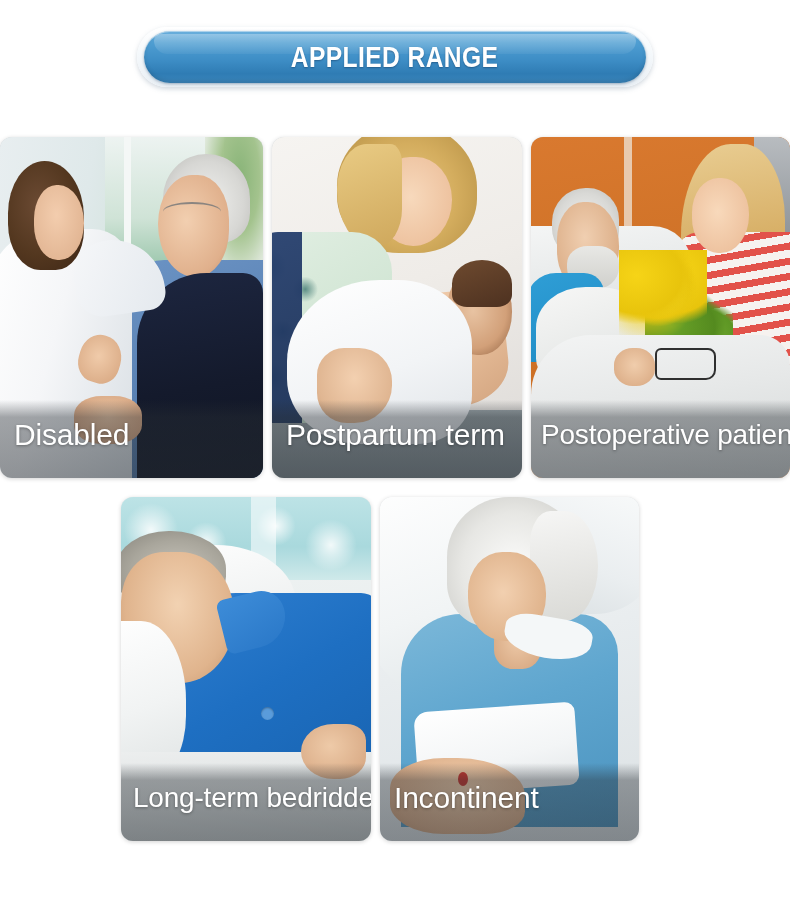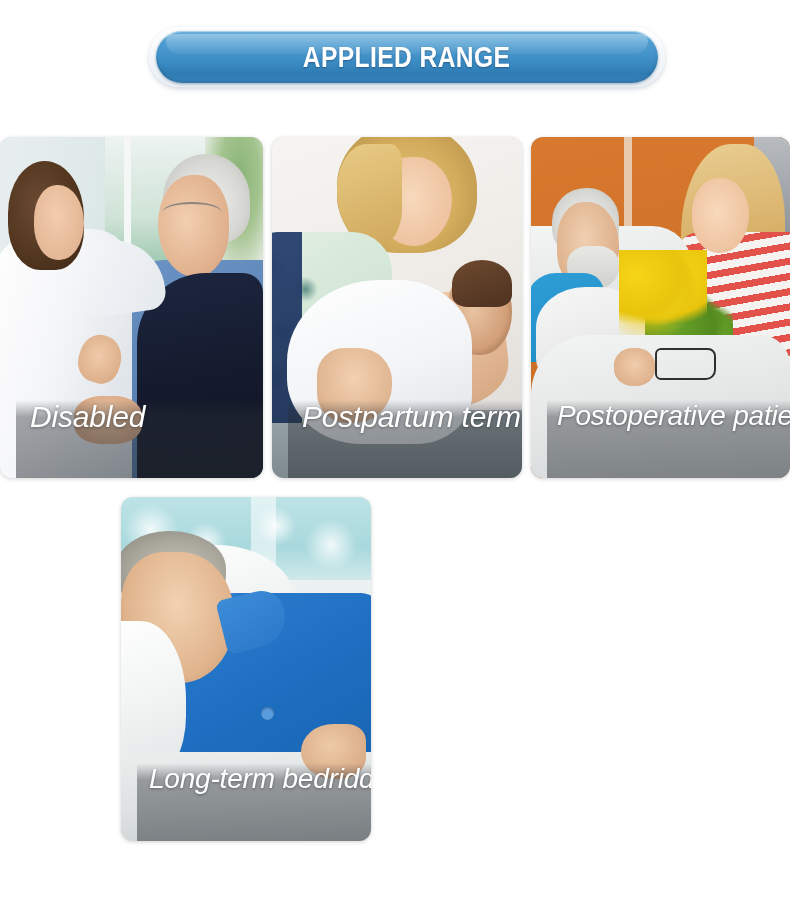--- a/index.html
+++ b/index.html
@@ -11,21 +11,21 @@
     width: 790px;
     height: 914px;
     font-family: "Liberation Sans", sans-serif;
     overflow: hidden;
     position: relative;
   }
 
   
   .banner-wrap {
     position: absolute;
-    left: 12px;
+    left: 0;
     top: 0;
     width: 717px;
     height: 120px;
     text-align: right;
   }
   .banner-outer {
     position: absolute;
     left: 137px;
     top: 27px;
     width: 516px;
@@ -86,29 +86,28 @@
     overflow: hidden;
     box-shadow: 0 1px 4px rgba(0,0,0,0.18);
     background: #cfd6da;
   }
   .photo {
     position: absolute;
     inset: 0;
   }
   .caption-bar {
     position: absolute;
-    left: 16px;
+    left: 0;
     right: 0;
     bottom: 0;
     height: 78px;
     background: linear-gradient(180deg, rgba(40,46,52,0.0) 0%, rgba(40,46,52,0.42) 22%, rgba(40,46,52,0.50) 100%);
     display: flex;
-    align-items: flex-start;
+    align-items: center;
     pointer-events: none;
-    font-style: italic;
   }
   .caption-text {
     color: #ffffff;
     font-size: 30px;
     font-weight: 400;
     font-family: "Liberation Sans", sans-serif;
     padding: 0 0 8px 14px;
     white-space: nowrap;
     text-shadow: 0 1px 3px rgba(0,0,0,0.35);
     letter-spacing: -0.2px;
@@ -592,14 +591,33 @@
       <div class="layer p4-button"></div>
       <div class="layer p4-pillow-left"></div>
       <div class="layer p4-sheet"></div>
       <div class="layer p4-hand"></div>
     </div>
     <div class="caption-bar">
       <div class="caption-text">Long-term bedridden</div>
     </div>
   </div>
 
+  <div class="card" id="card-4">
+    <div class="photo">
+      <div class="layer p5-bg"></div>
+      <div class="layer p5-pillow"></div>
+      <div class="layer p5-pillow2"></div>
+      <div class="layer p5-gown"></div>
+      <div class="layer p5-neck"></div>
+      <div class="layer p5-hair"></div>
+      <div class="layer p5-hair-side"></div>
+      <div class="layer p5-face"></div>
+      <div class="layer p5-gown-trim"></div>
+      <div class="layer p5-pad"></div>
+      <div class="layer p5-hands"></div>
+      <div class="layer p5-nail"></div>
+    </div>
+    <div class="caption-bar">
+      <div class="caption-text">Incontinent</div>
+    </div>
+  </div>
 
 </div>
 
 </body></html>

